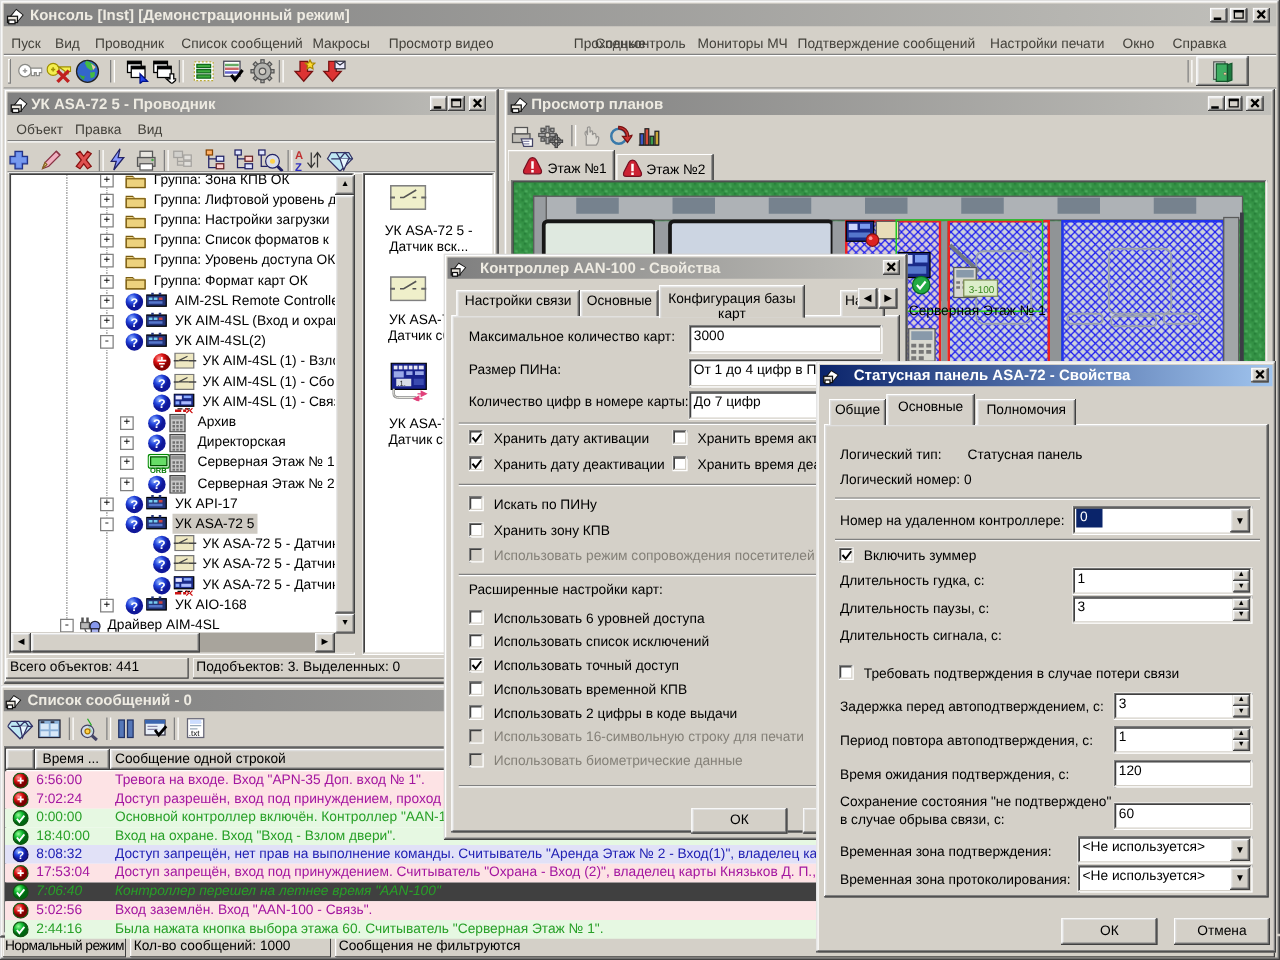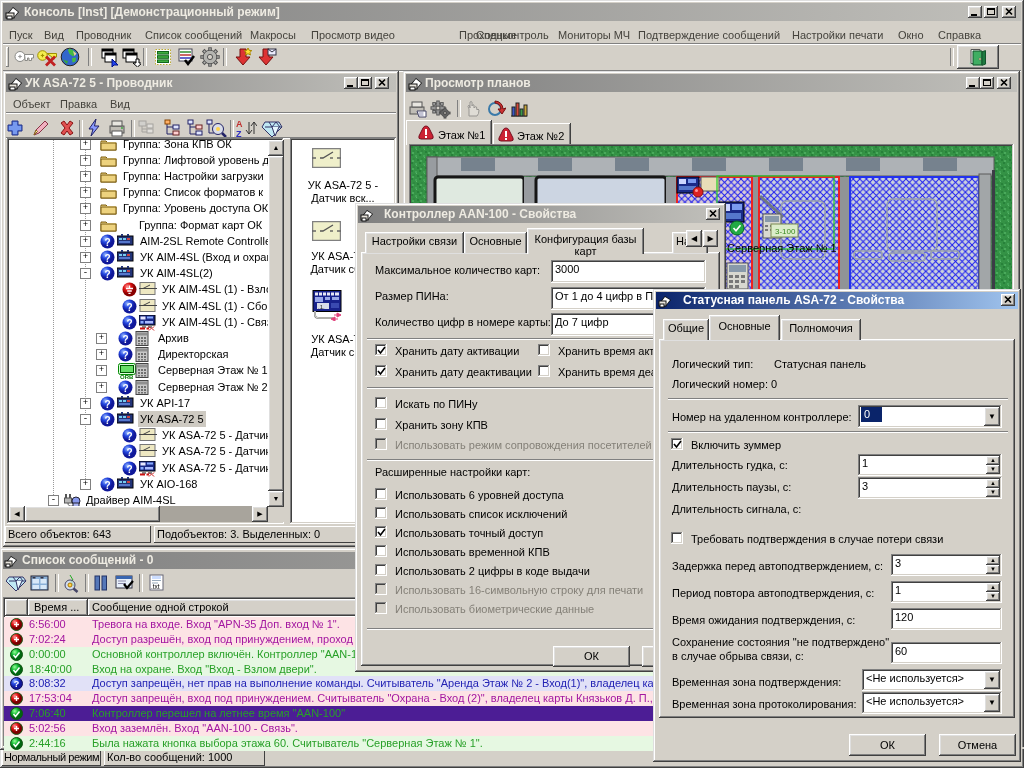--- a/index.html
+++ b/index.html
@@ -182,20 +182,23 @@
 </div>
 <div class="ab groove" style="left:3px;top:70px;width:1018px;"></div>
 
 <div class="ab" style="left:0;top:747px;width:1024px;height:2px;background:#d4d0c8;"></div>
 <div class="ab panel" style="left:2px;top:749px;width:99px;height:17px;">
       <div style="padding:2px 0 0 2px;white-space:nowrap;overflow:hidden;letter-spacing:-0.45px;">Нормальный режим</div>
     </div>
 <div class="ab panel" style="left:104px;top:749px;width:161px;height:17px;">
       <div style="padding:2px 0 0 3px;">Кол-во сообщений: 1000</div>
     </div>
+<div class="ab panel" style="left:268px;top:749px;width:752px;height:17px;">
+      <div style="padding:2px 0 0 3px;">Сообщения не фильтруются</div>
+    </div>
 
 <div id="explorer" class="ab win" style="left:3px;top:71px;width:396px;height:476px;">
 <div class="ab tbar-i" style="left:3px;top:3px;width:390px;height:18px;"></div>
 <div class="ab" style="left:5px;top:4px;">
         <svg width="16" height="16">
           <polygon points="2,10 8,3 14,8 9,14" fill="#111"></polygon>
           <polygon points="8,4 13,8 9,13 4,9" fill="#fff"></polygon>
           <rect x="1" y="9" width="8" height="5" fill="#e8e4dc" stroke="#111"></rect>
           <rect x="2" y="12" width="5" height="3" fill="#fff" stroke="#111"></rect>
         </svg>
@@ -379,21 +382,21 @@
             <span style="position:absolute;left:71px;top:0;width:16px;height:16px;">
               <span style="position:absolute;left:0;top:3px;width:9px;height:9px;background:#fff;border:1px solid #808080;font-size:9px;line-height:8px;text-align:center;font-family:'Liberation Mono',monospace;color:#000;">+</span>
             </span>
             <span style="position:absolute;left:91px;top:1px;">
               <svg width="17" height="14">
                 <path d="M1 4 h5 l2 2 h8 v7 h-15z" fill="#e8c86a" stroke="#7a5c10"></path>
                 <path d="M1 6 h15 v-1 h-15z" fill="#f6e2a0"></path>
                 <rect x="1" y="6" width="15" height="7" fill="#edd27e" stroke="#7a5c10"></rect>
               </svg>
             </span>
-            <span style="position:absolute;left:112px;top:0;padding:0 2px;margin-left:16px;">Группа: Формат карт ОК</span>
+            <span style="position:absolute;left:112px;top:0;padding:0 2px;">Группа: Формат карт ОК</span>
           </div>
 <div class="tree-row" style="left:0;top:92.7px;width:100%;">
             <span style="position:absolute;left:71px;top:0;width:16px;height:16px;">
               <span style="position:absolute;left:0;top:3px;width:9px;height:9px;background:#fff;border:1px solid #808080;font-size:9px;line-height:8px;text-align:center;font-family:'Liberation Mono',monospace;color:#000;">+</span>
             </span>
             <span style="position:absolute;left:91px;top:1px;">
               <svg width="15" height="15">
                 <defs>
                   <radialGradient id="bg1" cx="35%" cy="30%">
                     <stop offset="0%" stop-color="#99bbff"></stop>
@@ -925,21 +928,21 @@
             <text x="9" y="18.5" font-size="6" fill="#222" font-family="Liberation Sans">.1.</text>
             <rect x="22" y="13" width="8" height="5" fill="#3a4ab0"></rect>
             <path d="M6 21 v4 q0 3 4 3 h14" stroke="#888" stroke-width="2" fill="none"></path>
             <path d="M6 21 v4 q0 3 4 3 h14" stroke="#e8e8e0" stroke-width="0.8" fill="none"></path>
             <path d="M25 25 l5 0 m-2-2 4 2 -4 2z M24 29 l5 0 m-3-2 -4 2 4 2z" stroke="#e0407a" fill="#e0407a" stroke-width="1"></path>
           </svg>
         </div>
  <div class="ab" style="left:0;top:195px;width:100%;text-align:center;line-height:13px;">УК ASA-72 5<br>Датчик свя...</div>
 </div>
 <div class="ab panel" style="left:2px;top:455px;width:146px;height:17px;">
-        <div style="padding:2px 0 0 3px;white-space:nowrap;">Всего объектов: 643</div>
+        <div style="padding:2px 0 0 3px;white-space:nowrap;">Всего объектов: 441</div>
       </div>
 <div class="ab panel" style="left:151px;top:455px;width:242px;height:17px;">
         <div style="padding:2px 0 0 3px;white-space:nowrap;">Подобъектов: 3. Выделенных: 0</div>
       </div>
 </div>
 
 <div id="planwin" class="ab win" style="left:403px;top:71px;width:617px;height:474px;">
 <div class="ab tbar-i" style="left:3px;top:3px;width:611px;height:18px;"></div>
 <div class="ab" style="left:5px;top:4px;">
         <svg width="16" height="16">
@@ -1314,21 +1317,21 @@
                   <stop offset="100%" stop-color="#7a0000"></stop>
                 </radialGradient>
               </defs>
               <circle cx="6.5" cy="6.5" r="6" fill="url(#mr)" stroke="#1a5a1a"></circle>
               <path d="M4 6.5 h5 M6.5 4 v5" stroke="#fff" stroke-width="1.4"></path>
             </svg>
           </span>
           <span class="ab" style="left:25px;top:1px;">17:53:04</span>
           <span class="ab" style="left:88px;top:1px;white-space:nowrap;">Доступ запрещён, вход под принуждением. Считыватель "Охрана - Вход (2)", владелец карты Князьков Д. П.,</span>
         </div>
-<div class="ab" style="left:1px;top:109px;width:1014px;height:15px;background:#4c1d95;color:#28a028;">
+<div class="ab" style="left:1px;top:109px;width:1014px;height:15px;background:#404040;color:#28a028;font-style:italic;">
           <span class="ab" style="left:6px;top:1px;">
             <svg width="13" height="13">
               <defs>
                 <radialGradient id="mg" cx="35%" cy="30%">
                   <stop offset="0%" stop-color="#99ff99"></stop>
                   <stop offset="55%" stop-color="#11bb33"></stop>
                   <stop offset="100%" stop-color="#006611"></stop>
                 </radialGradient>
               </defs>
               <circle cx="6.5" cy="6.5" r="6" fill="url(#mg)" stroke="#115511"></circle>

